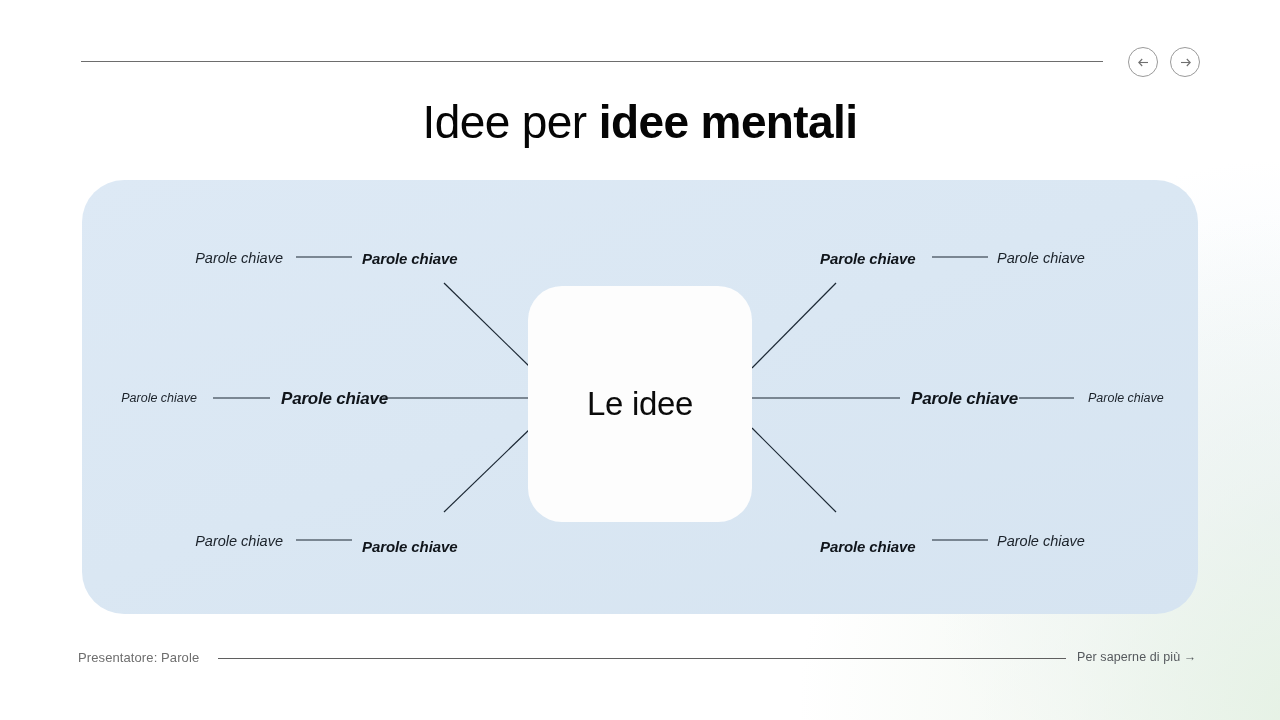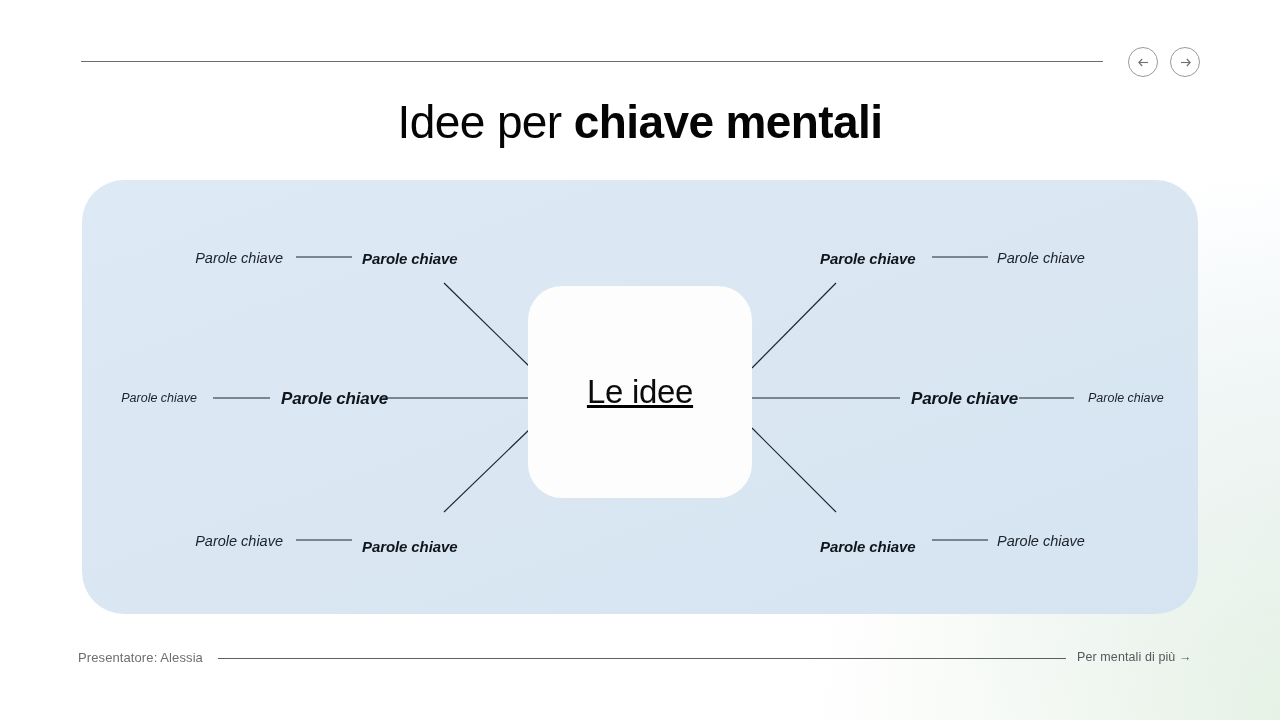--- a/index.html
+++ b/index.html
@@ -81,28 +81,27 @@
     border-radius: 42px;
     background: linear-gradient(160deg, #dde9f5 0%, #dae7f3 48%, #d6e4f1 100%);
   }
 
   
   .center-card {
     position: absolute;
     left: 528px;
     top: 286px;
     width: 224px;
-    height: 212px;
+    height: 236px;
     border-radius: 34px;
     background: #fdfdfd;
     display: flex;
     align-items: center;
     justify-content: center;
     z-index: 4;
-    text-decoration: underline;
   }
   .center-card-label {
     font-size: 33px;
     font-weight: 400;
     color: #0b0b0b;
     letter-spacing: -0.3px;
   }
 
   
   .wires {
@@ -194,21 +193,21 @@
       <span>
         <svg width="15" height="15" viewBox="0 0 15 15" fill="none" stroke="#6f6f6f" stroke-width="1.1">
           <path d="M3 7.5 H12"></path>
           <path d="M8.8 4 L12.2 7.5 L8.8 11"></path>
         </svg>
       </span>
     </button>
   </div>
 
   <div class="title">
-    <span>Idee per </span><span class="bold">chiave mentali</span>
+    <span>Idee per </span><span class="bold">idee mentali</span>
   </div>
 
   <div class="panel"></div>
 
   <svg class="wires">
     <g stroke="#1b2733" stroke-width="1.2" fill="none">
 
       <line x1="296" y1="257" x2="352" y2="257"></line>
       <line x1="444" y1="283" x2="531" y2="368"></line>
 
@@ -244,17 +243,17 @@
 
   <div class="node inner" style="left:820px; top:250px;">Parole chiave</div>
   <div class="node outer" style="left:997px; top:250px;">Parole chiave</div>
 
   <div class="node inner-mid" style="left:911px; top:389px;">Parole chiave</div>
   <div class="node outer-mid" style="left:1088px; top:391px;">Parole chiave</div>
 
   <div class="node inner" style="left:820px; top:538px;">Parole chiave</div>
   <div class="node outer" style="left:997px; top:533px;">Parole chiave</div>
 
-  <div class="footer-presenter">Presentatore: Alessia</div>
+  <div class="footer-presenter">Presentatore: Parole</div>
   <div class="footer-rule"></div>
-  <div class="footer-link">Per mentali di più →</div>
+  <div class="footer-link">Per saperne di più →</div>
 
 </div>
 
 </body></html>

